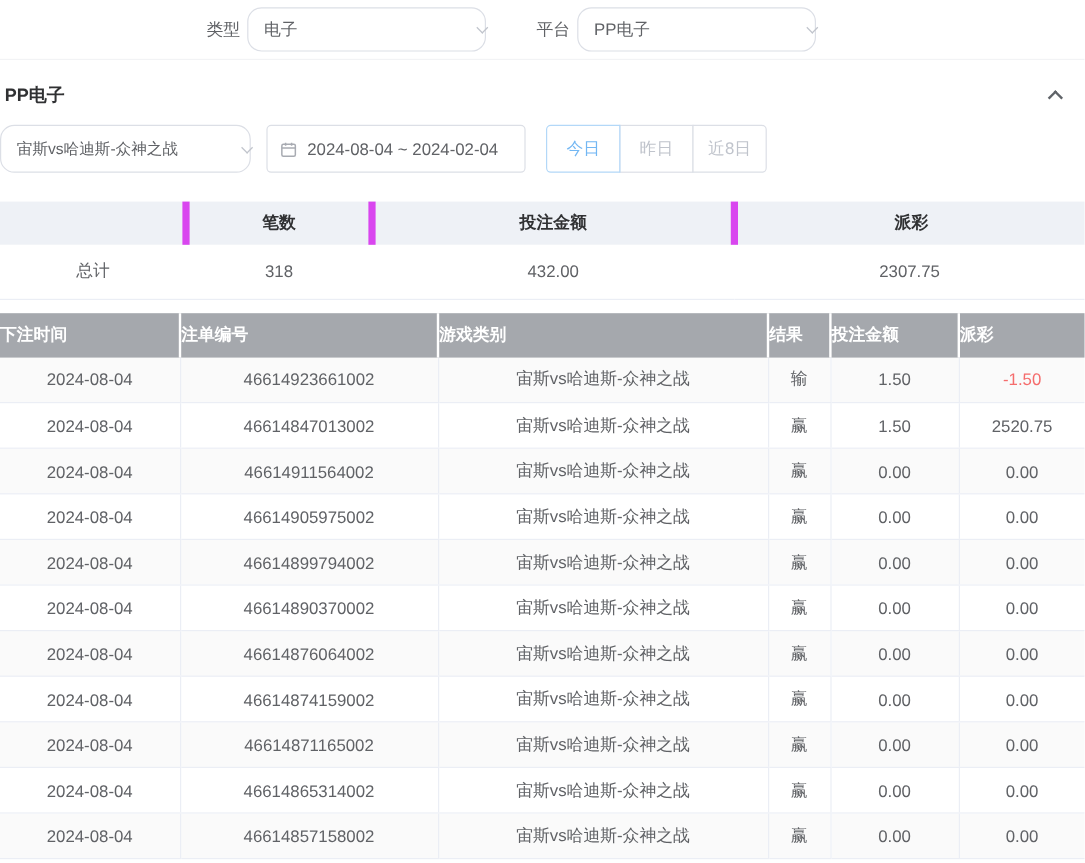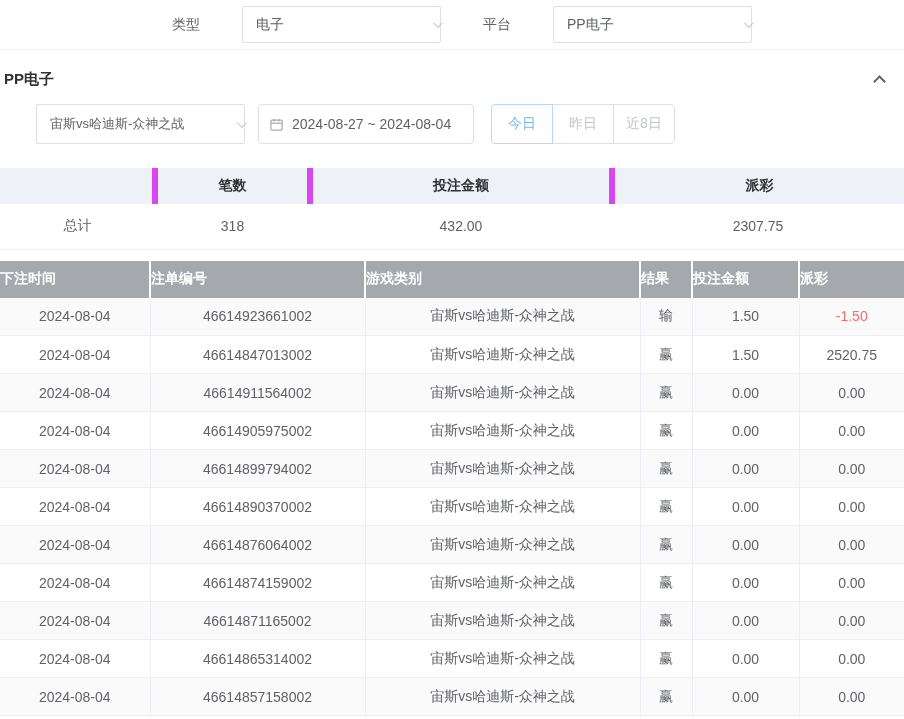--- a/index.html
+++ b/index.html
@@ -16,22 +16,22 @@
   html,body{width:904px;height:719px;overflow:hidden;background:#fff;
     font-family:"Liberation Sans","DejaVu Sans",sans-serif;}
   .page{width:904px;height:719px;overflow:hidden;background:#fff;}
 
   
   .top-bar{display:flex;align-items:center;height:50px;padding-left:172px;gap:42px;
     border-bottom:1px solid #f2f3f5;}
   .field{display:flex;align-items:center;gap:6px;}
   .field-label{font-size:14px;color:var(--text);white-space:nowrap;}
   .select{display:flex;align-items:center;justify-content:space-between;
-    border:1px solid var(--border);border-radius:2px;background:#fff;
-    padding:0 0 0 13px;cursor:pointer;margin-left:36px;}
+    border:1px solid var(--border);border-radius:12px;background:#fff;
+    padding:0 0 0 13px;cursor:pointer;}
   .select.sm{width:199px;height:37px;}
   .select-value{font-size:14px;color:var(--text);white-space:nowrap;overflow:hidden;}
   .caret-down{width:7px;height:7px;border-right:1.4px solid var(--muted);
     border-bottom:1.4px solid var(--muted);transform:rotate(45deg) translateY(-2px);
     flex:none;margin-left:8px;}
 
   
   .section-header{display:flex;align-items:center;justify-content:space-between;
     height:54px;padding:4px 20px 0 4px;cursor:pointer;}
   .section-title{font-size:15px;font-weight:700;color:var(--text-dark);}
@@ -110,21 +110,21 @@
       <span class="select-value">宙斯vs哈迪斯-众神之战</span>
       <i class="caret-down"></i>
     </div>
     <div class="date-range">
       <svg class="cal-icon" width="15" height="15" viewBox="0 0 24 24" fill="none" stroke="#a8abb2" stroke-width="2">
         <rect x="3" y="5" width="18" height="16" rx="2"></rect>
         <line x1="3" y1="10" x2="21" y2="10"></line>
         <line x1="8" y1="3" x2="8" y2="7"></line>
         <line x1="16" y1="3" x2="16" y2="7"></line>
       </svg>
-      <span>2024-08-27 ~ 2024-08-04</span>
+      <span>2024-08-04 ~ 2024-02-04</span>
     </div>
     <div class="btn-group">
       <button class="qbtn active">今日</button>
       <button class="qbtn">昨日</button>
       <button class="qbtn">近8日</button>
     </div>
   </div>
 
   <table class="summary-table">
     <colgroup>

